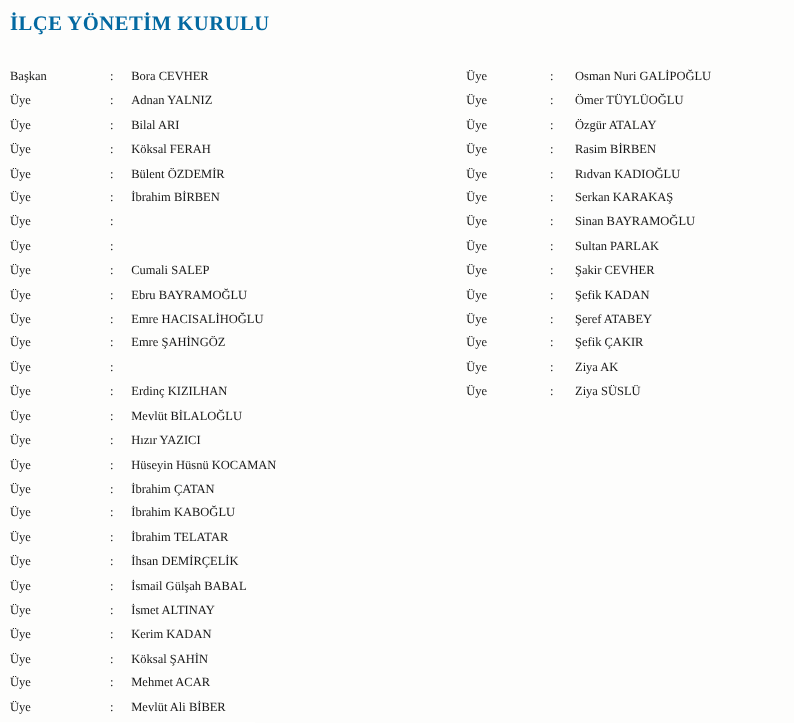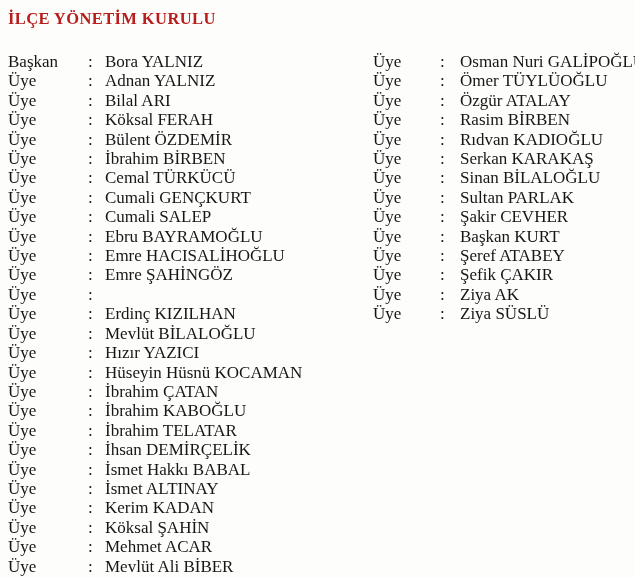--- a/index.html
+++ b/index.html
@@ -17,40 +17,40 @@
     overflow: hidden;
   }
   .doc-title {
     position: absolute;
     left: 8px;
     top: 9px;
     margin: 0;
     font-size: 16.5px;
     font-weight: bold;
     letter-spacing: 0.4px;
-    color: #b91c1c;
+    color: #0369a1;
     white-space: nowrap;
   }
   .columns {
     position: absolute;
     top: 52px;
     left: 0;
     width: 635px;
   }
   .col {
     position: absolute;
     top: 0;
   }
   .col-left  { left: 8px;   width: 360px; }
   .col-right { left: 373px; width: 262px; }
   .member-row {
     display: grid;
     height: 19.42px;
     line-height: 19.42px;
-    font-size: 17px;
+    font-size: 10px;
     white-space: nowrap;
   }
   .col-left  .member-row { grid-template-columns: 80px 17px 1fr; }
   .col-right .member-row { grid-template-columns: 67px 20px 1fr; }
   .role  { color: #161616; }
   .colon { color: #161616; }
   .name  { color: #161616; }
 </style>
 </head>
 <body>
@@ -59,21 +59,21 @@
 
   <h1 class="doc-title">İLÇE YÖNETİM KURULU</h1>
 
   <div class="columns">
 
     <div class="col col-left">
 
     <div class="member-row">
         <span class="role">Başkan</span>
         <span class="colon">:</span>
-        <span class="name">Bora YALNIZ</span>
+        <span class="name">Bora CEVHER</span>
       </div>
         <div class="member-row">
         <span class="role">Üye</span>
         <span class="colon">:</span>
         <span class="name">Adnan YALNIZ</span>
       </div>
         <div class="member-row">
         <span class="role">Üye</span>
         <span class="colon">:</span>
         <span class="name">Bilal ARI</span>
@@ -89,26 +89,24 @@
         <span class="name">Bülent ÖZDEMİR</span>
       </div>
         <div class="member-row">
         <span class="role">Üye</span>
         <span class="colon">:</span>
         <span class="name">İbrahim BİRBEN</span>
       </div>
         <div class="member-row">
         <span class="role">Üye</span>
         <span class="colon">:</span>
-        <span class="name">Cemal TÜRKÜCÜ</span>
-      </div>
-        <div class="member-row">
-        <span class="role">Üye</span>
-        <span class="colon">:</span>
-        <span class="name">Cumali GENÇKURT</span>
+      </div>
+        <div class="member-row">
+        <span class="role">Üye</span>
+        <span class="colon">:</span>
       </div>
         <div class="member-row">
         <span class="role">Üye</span>
         <span class="colon">:</span>
         <span class="name">Cumali SALEP</span>
       </div>
         <div class="member-row">
         <span class="role">Üye</span>
         <span class="colon">:</span>
         <span class="name">Ebru BAYRAMOĞLU</span>
@@ -163,21 +161,21 @@
         <span class="name">İbrahim TELATAR</span>
       </div>
         <div class="member-row">
         <span class="role">Üye</span>
         <span class="colon">:</span>
         <span class="name">İhsan DEMİRÇELİK</span>
       </div>
         <div class="member-row">
         <span class="role">Üye</span>
         <span class="colon">:</span>
-        <span class="name">İsmet Hakkı BABAL</span>
+        <span class="name">İsmail Gülşah BABAL</span>
       </div>
         <div class="member-row">
         <span class="role">Üye</span>
         <span class="colon">:</span>
         <span class="name">İsmet ALTINAY</span>
       </div>
         <div class="member-row">
         <span class="role">Üye</span>
         <span class="colon">:</span>
         <span class="name">Kerim KADAN</span>
@@ -227,36 +225,36 @@
         <span class="name">Rıdvan KADIOĞLU</span>
       </div>
         <div class="member-row">
         <span class="role">Üye</span>
         <span class="colon">:</span>
         <span class="name">Serkan KARAKAŞ</span>
       </div>
         <div class="member-row">
         <span class="role">Üye</span>
         <span class="colon">:</span>
-        <span class="name">Sinan BİLALOĞLU</span>
+        <span class="name">Sinan BAYRAMOĞLU</span>
       </div>
         <div class="member-row">
         <span class="role">Üye</span>
         <span class="colon">:</span>
         <span class="name">Sultan PARLAK</span>
       </div>
         <div class="member-row">
         <span class="role">Üye</span>
         <span class="colon">:</span>
         <span class="name">Şakir CEVHER</span>
       </div>
         <div class="member-row">
         <span class="role">Üye</span>
         <span class="colon">:</span>
-        <span class="name">Başkan KURT</span>
+        <span class="name">Şefik KADAN</span>
       </div>
         <div class="member-row">
         <span class="role">Üye</span>
         <span class="colon">:</span>
         <span class="name">Şeref ATABEY</span>
       </div>
         <div class="member-row">
         <span class="role">Üye</span>
         <span class="colon">:</span>
         <span class="name">Şefik ÇAKIR</span>

